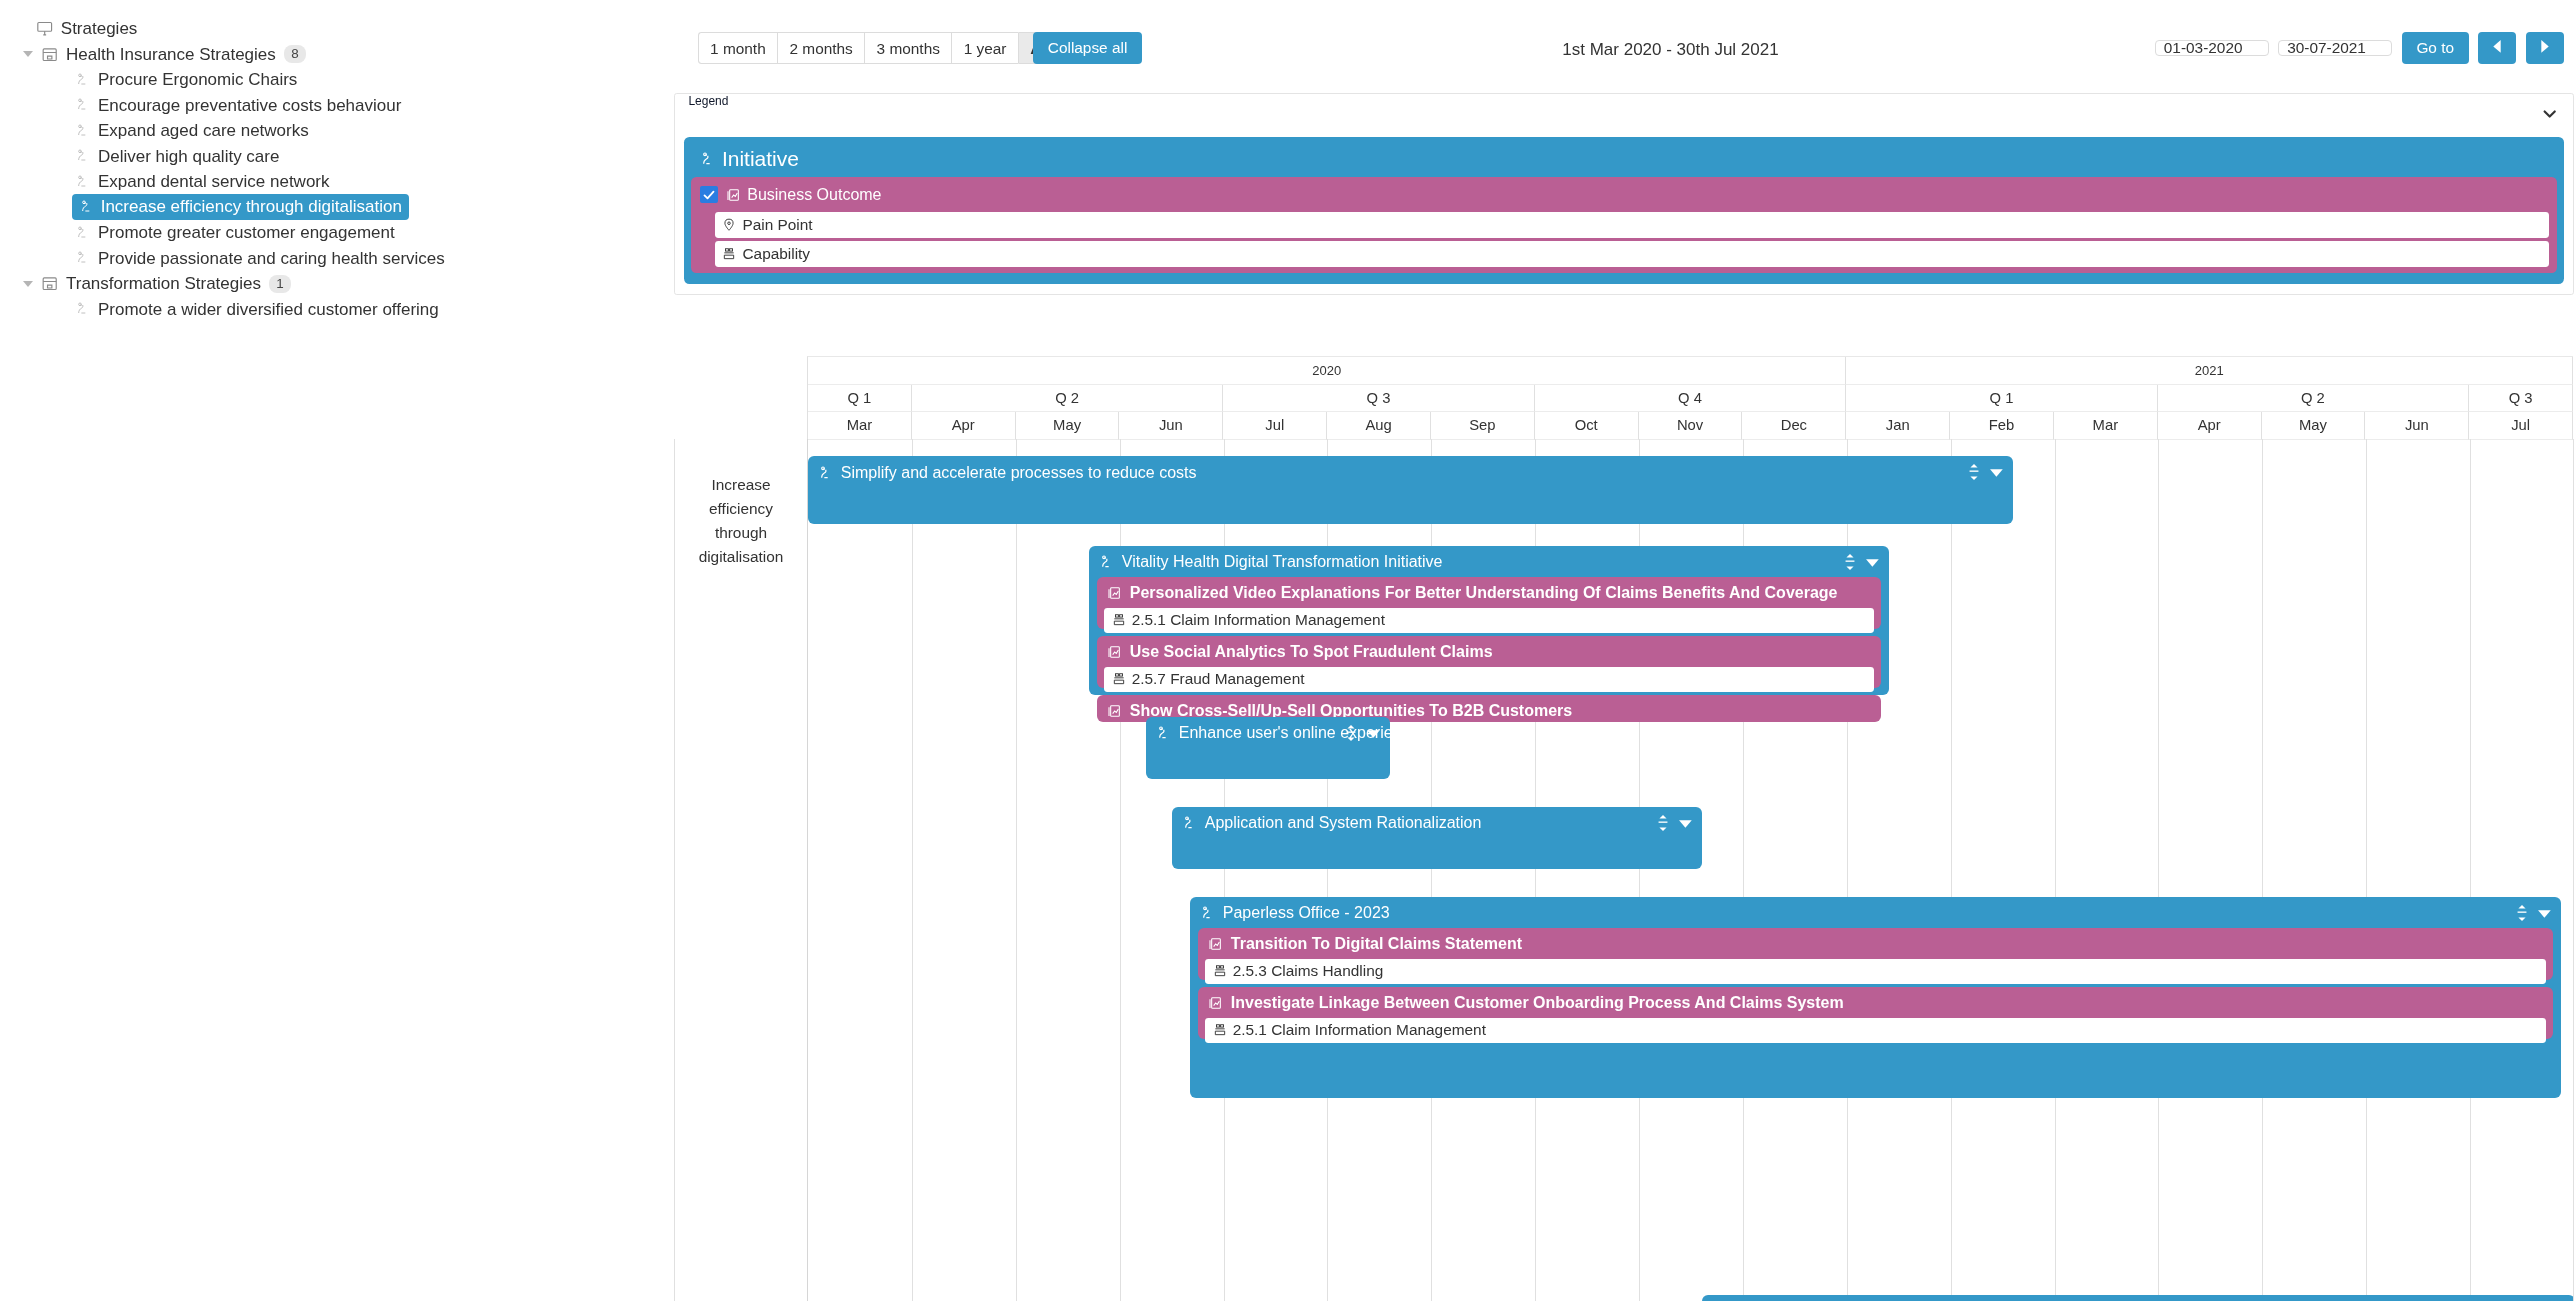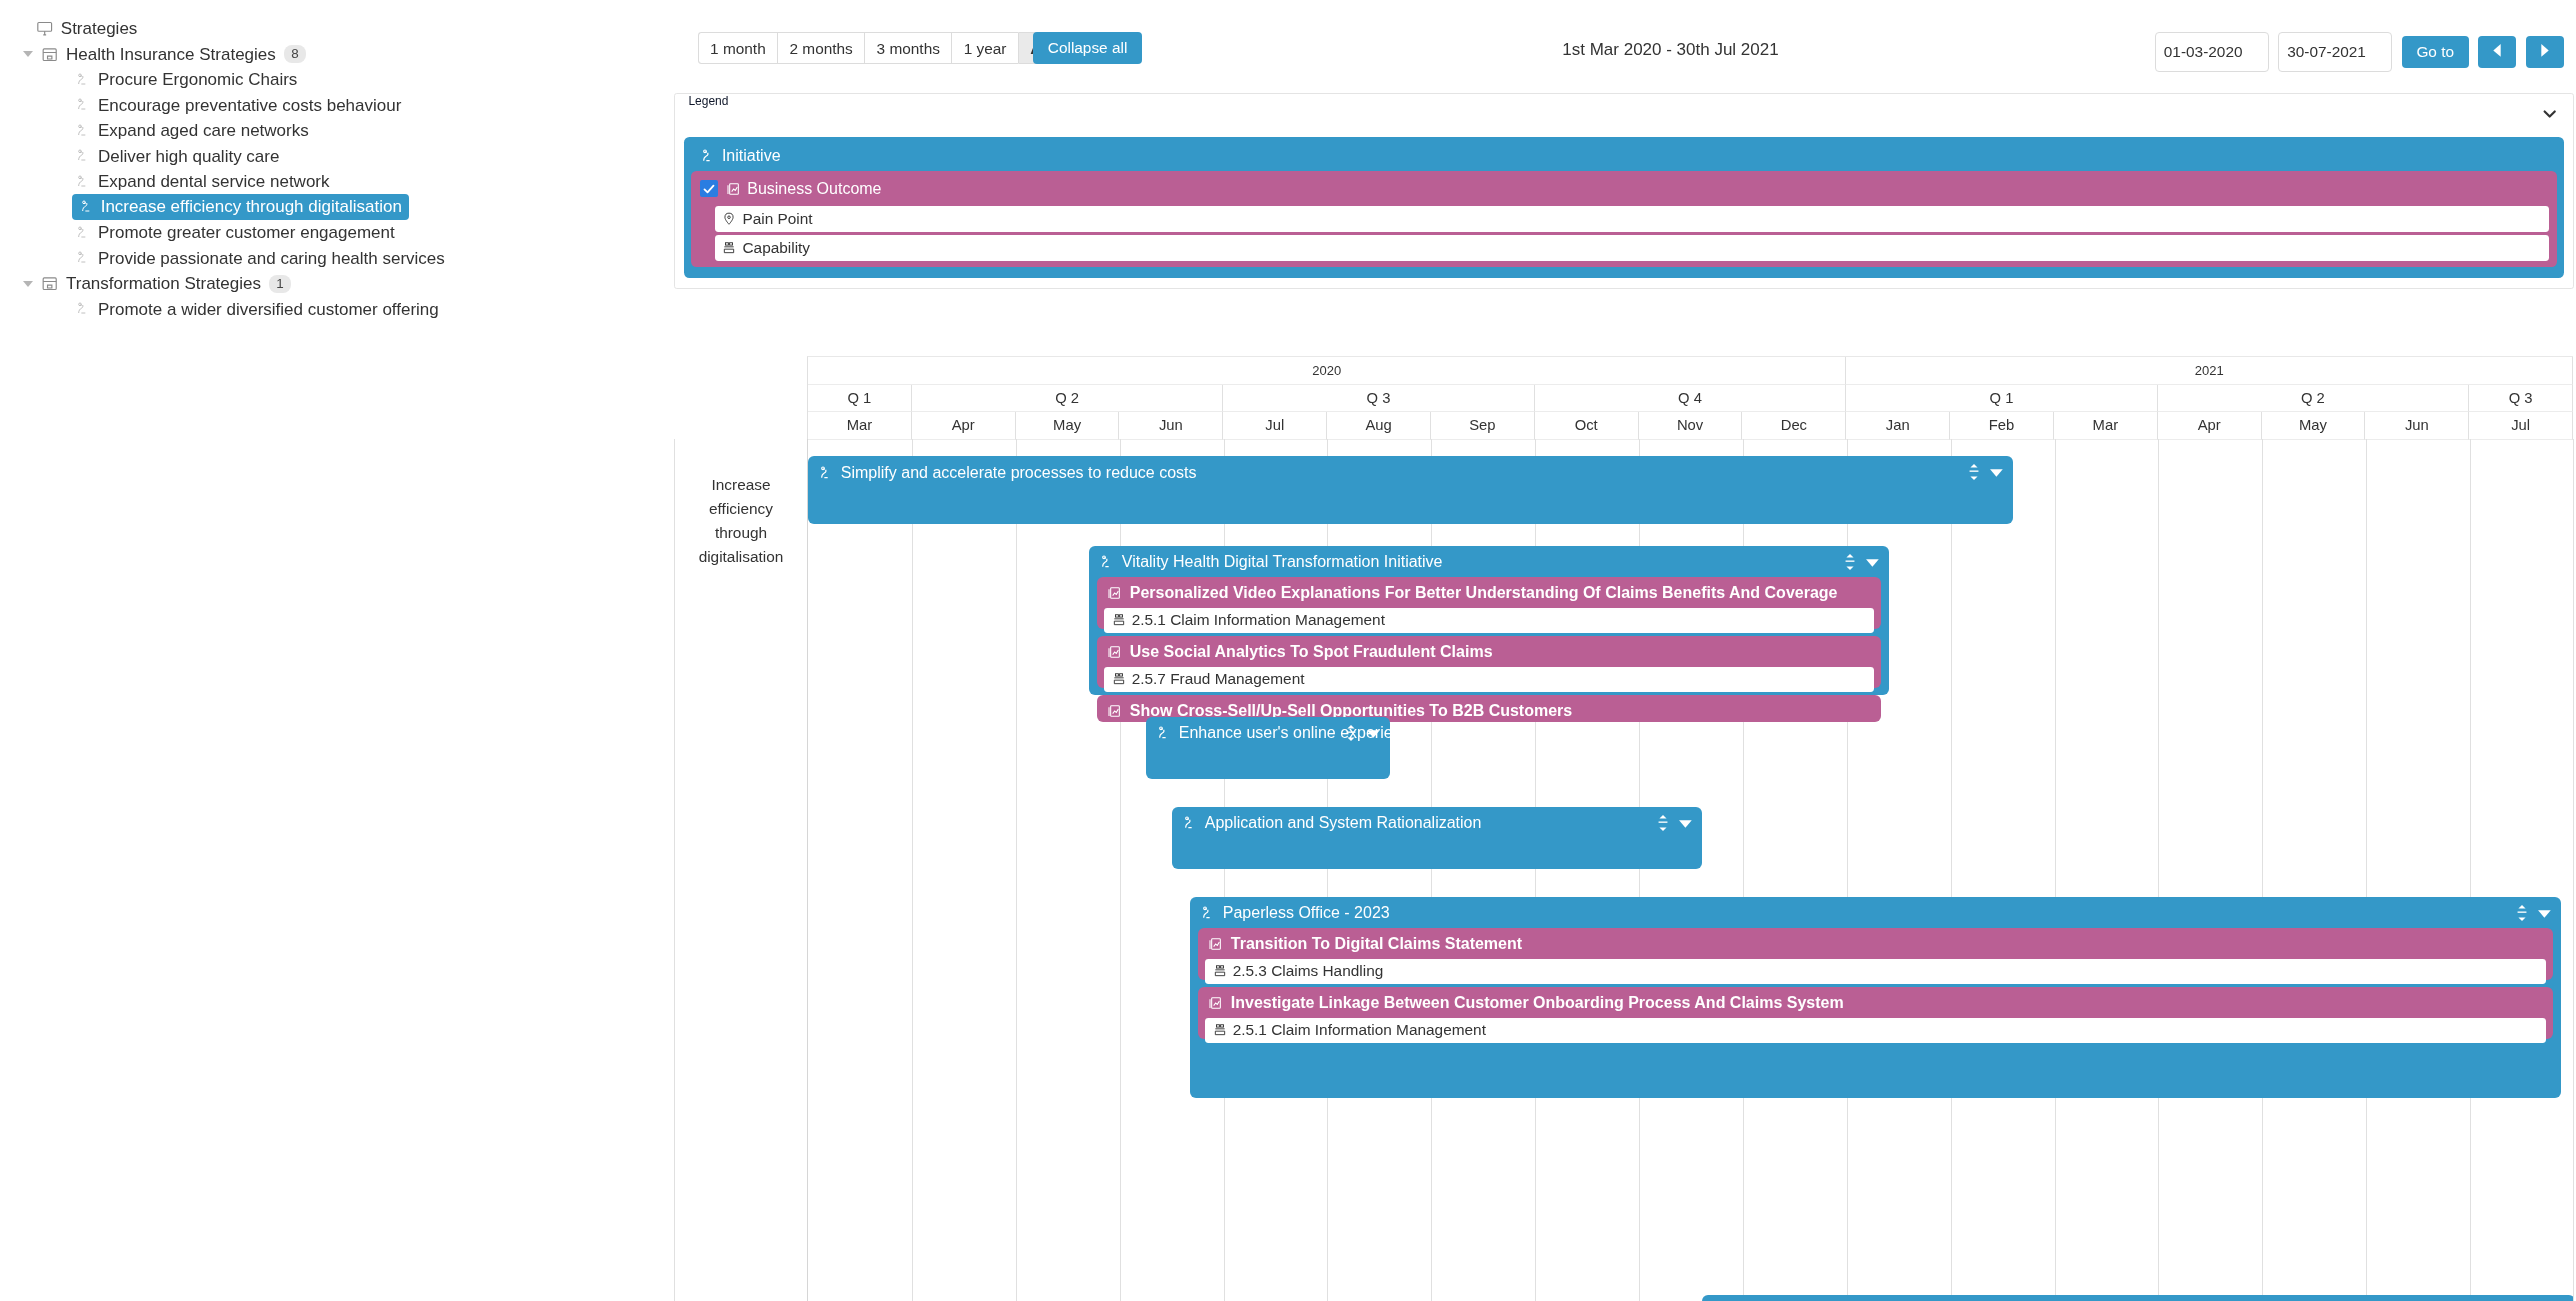--- a/index.html
+++ b/index.html
@@ -124,21 +124,21 @@
   }
   #date-controls {
     position: absolute;
     right: 5.4px; top: 0;
     display: flex;
     align-items: center;
     gap: 9.4px;
   }
   .date-input {
     width: 114px;
-    height: 40px;
+    height: 16px;
     box-sizing: border-box;
     border: 0.7px solid #dcdcdc;
     border-radius: 4px;
     font-size: 15.4px;
     font-family: "Liberation Sans", sans-serif;
     padding: 0 8px;
     color: #333;
     background: #fff;
   }
   .arrow-btn {
@@ -179,21 +179,21 @@
   #legend-body { padding: 5.4px 9.4px 9.4px 9.4px; }
   .lg-initiative {
     background: #3498C8;
     border-radius: 5.4px;
     padding: 6.7px 0 5.4px 0;
   }
   .lg-row-title {
     display: flex;
     align-items: center;
     color: #fff;
-    font-size: 16px;
+    font-size: 21px;
     padding: 2.7px 0 6.7px 14.8px;
     gap: 6.7px;
   }
   .lg-outcome {
     background: #BA5F94;
     border-radius: 5.4px;
     margin: 0 6.7px 5.4px 6.7px;
     padding: 5.4px 0 6.7px 0;
   }
   .lg-outcome-title {

